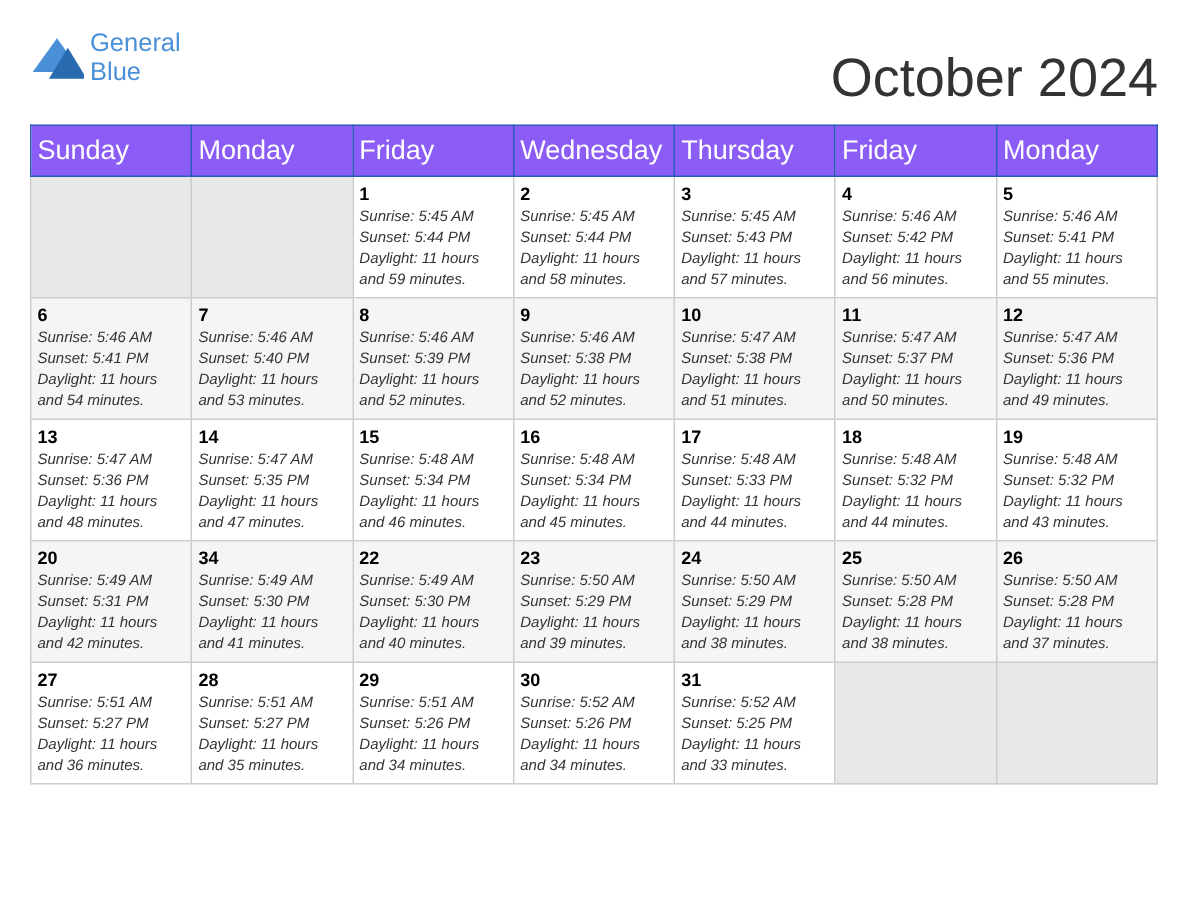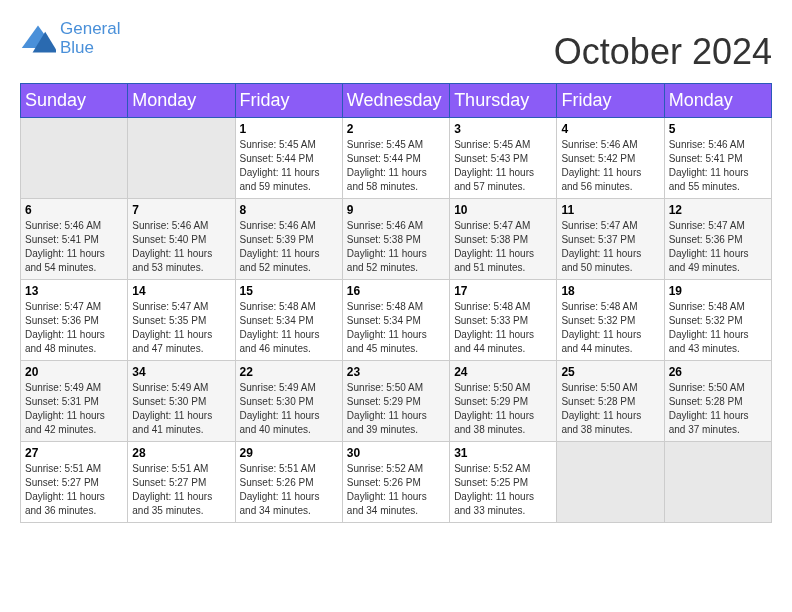--- a/index.html
+++ b/index.html
@@ -78,20 +78,21 @@
     .day-num {
       font-weight: bold;
       font-size: 12px;
       display: block;
       margin-bottom: 2px;
     }
     .day-info {
       font-size: 10px;
       color: #333;
       line-height: 1.4;
+      font-style: italic;
     }
     .empty {
       background-color: #e8e8e8;
     }
   </style>
 </head>
 <body>
 
 <div class="header-area">
   <div class="logo">

